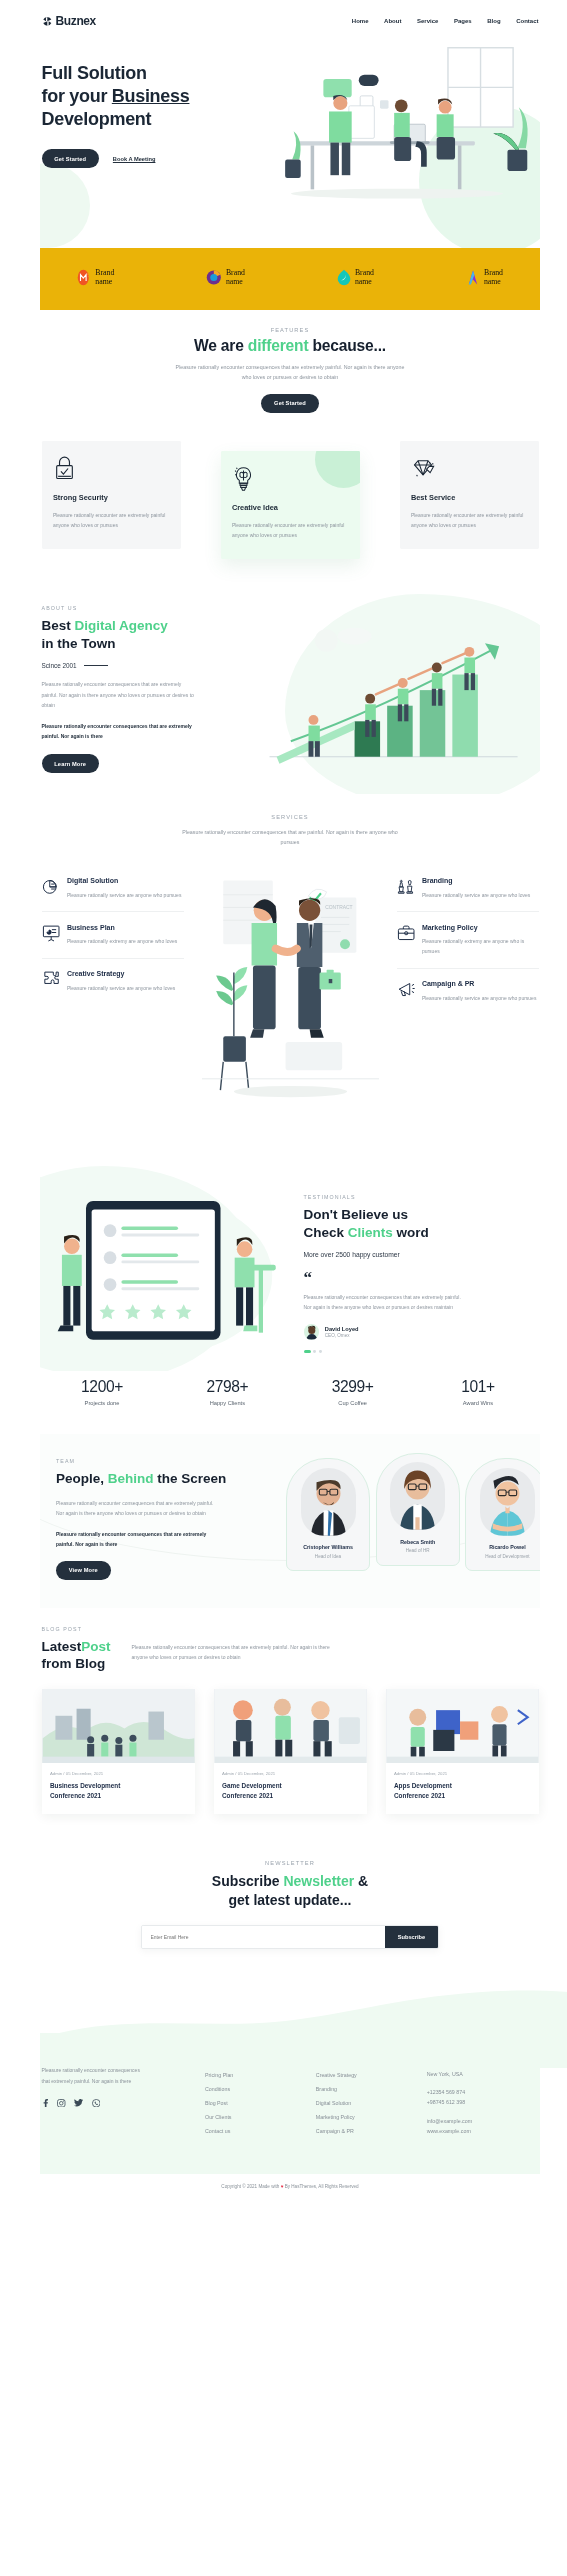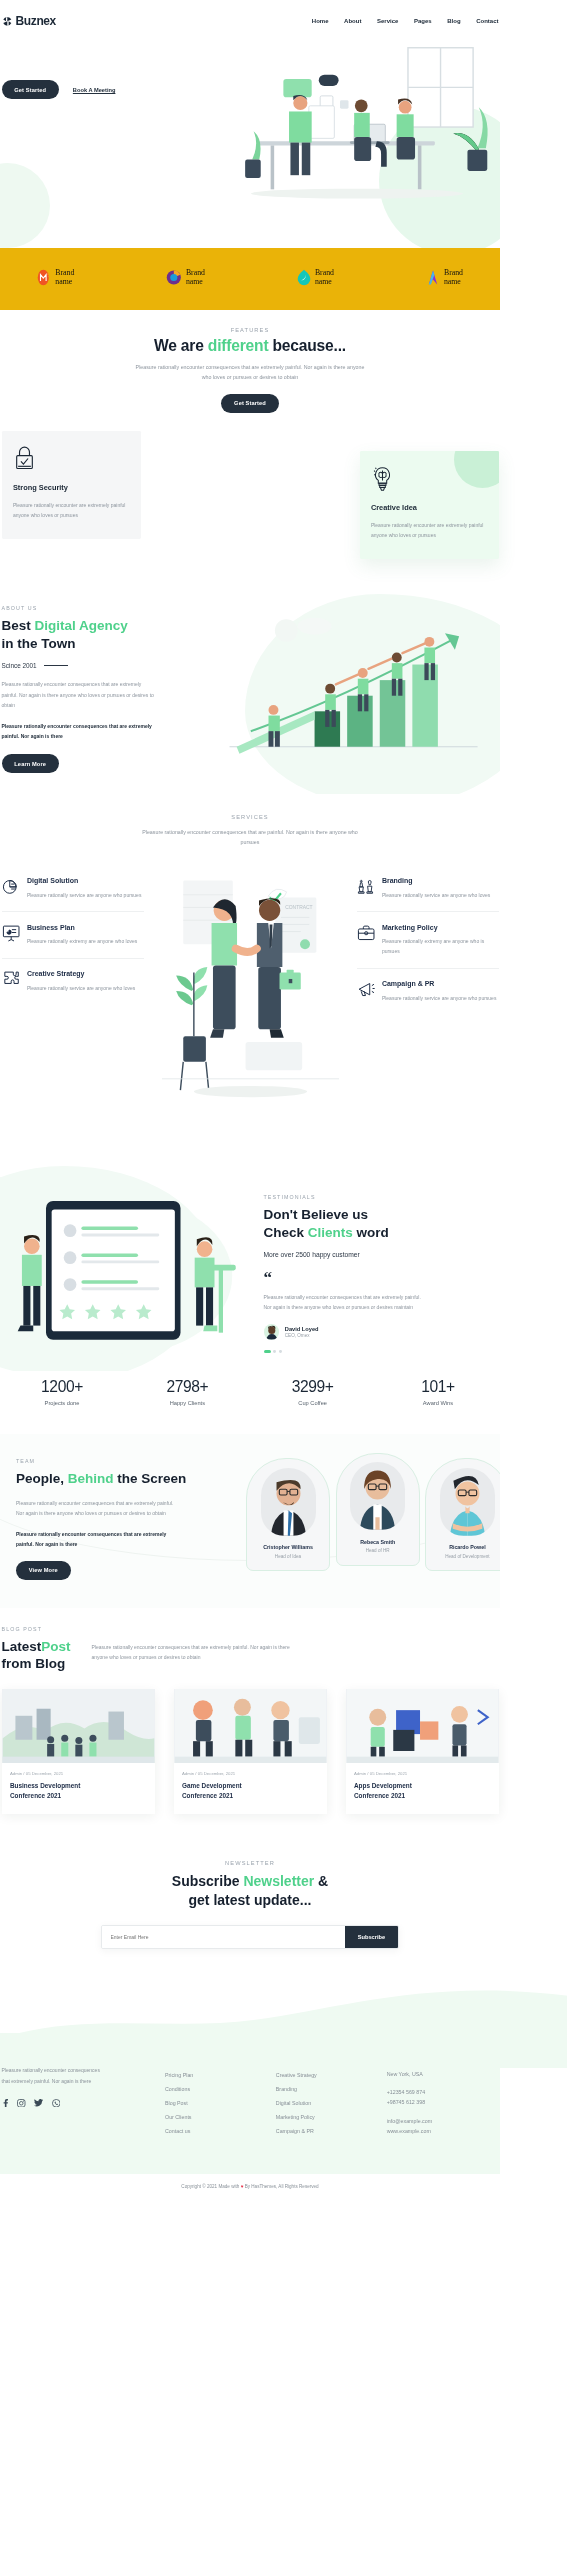--- a/index.html
+++ b/index.html
@@ -4,21 +4,21 @@
 <style>
   * { box-sizing: border-box; margin: 0; padding: 0; }
   html, body { width: 568px; }
   body {
     font-family: "Liberation Sans", sans-serif;
     background: #ffffff;
     color: #1d2a3b;
     width: 568px;
     overflow-x: hidden;
   }
-  .page { width: 500px; position: relative; }
+  .page { width: 500px; position: relative; margin-left: 40px; }
 
   
   .wrap { width: 497px; margin: 0 auto; position: relative; }
   .accent { color: #4fd18b; }
   .eyebrow {
     font-size: 5.7px; letter-spacing: 1.1px; color: #9aa3ad;
     text-transform: uppercase; text-align: center; font-weight: 400;
   }
   .sec-title {
     font-size: 15.6px; font-weight: 700; text-align: center; color: #16202e;
@@ -96,21 +96,21 @@
   .brand { display: flex; align-items: center; gap: 4.3px; }
   .brand-name {
     font-family: "Liberation Serif", serif; font-size: 7.8px;
     line-height: 1.05; color: #111; font-weight: 400;
   }
 
   
   .features { background: #fff; padding: 17px 0 28px; position: relative; }
   .feat-grid {
     display: flex; justify-content: space-between; margin-top: 18.4px;
-    align-items: flex-start;
+    align-items: center;
   }
   .feat-card {
     width: 139px; background: #f5f6f7; padding: 14px 11.4px 18.4px;
     border-radius: 1.4px;
   }
   .feat-card.mid {
     background: #ecfbf0; width: 139px; margin-top: 20px;
     box-shadow: 0 7px 18px rgba(80,160,110,.12);
     position: relative; overflow: hidden;
   }
@@ -125,21 +125,21 @@
     position:relative; z-index:2;
   }
   .getstarted-wrap { text-align: center; margin-top: 11.4px; }
 
   
   .about { background: #fff; padding: 18.4px 0 21px; position: relative; overflow: hidden;}
   .about .bg-blob {
     position: absolute; right: -43px; top: 7px; width: 298px; height: 213px;
     background: #f1faf4; border-radius: 45% 55% 52% 48% / 55% 45% 55% 45%;
   }
-  .about-inner { display: flex; position: relative; z-index: 3; }
+  .about-inner { display: flex; position: relative; z-index: 3; align-items: center; }
   .about-left { width: 206px; }
   .about-eyebrow { font-size: 5.3px; letter-spacing: 1.1px; color: #9aa3ad; text-transform: uppercase; }
   .about-h2 { font-size: 13.5px; font-weight: 700; line-height: 1.3; margin-top: 5.7px; color:#16202e;}
   .since-row { display: flex; align-items: center; gap: 7px; margin-top: 10px; }
   .since-txt { font-size: 6.4px; color: #2b3644; }
   .since-line { width: 24px; height: 0.7px; background: #2b3644; }
   .about-p { font-size: 5px; color: #8d959e; line-height: 2.1; margin-top: 10px; width: 153px;}
   .about-p.bold { color: #24303d; font-weight: 700; }
   .about-btn-wrap { margin-top: 12.8px; }
   .about-art { flex: 1; position: relative; height: 149px; }
@@ -287,20 +287,25 @@
         <a>About</a>
         <a>Service</a>
         <a>Pages</a>
         <a>Blog</a>
         <a>Contact</a>
       </nav>
     </header>
 
     <div class="hero-body">
       <div class="hero-left">
+        <h1 class="hero-h1">
+          <span>Full Solution</span><br>
+          <span>for your </span><u>Business</u><br>
+          <span>Development</span>
+        </h1>
         <div class="hero-btns">
           <button class="btn-dark">Get Started</button>
           <a class="link-underline">Book A Meeting</a>
         </div>
       </div>
 
       <div class="hero-art">
         <svg viewBox="0 0 400 250" width="284" height="177">
 
           <rect x="272" y="18" width="92" height="112" fill="#fff" stroke="#d7dee2" stroke-width="2"></rect>
@@ -435,20 +440,32 @@
               <rect x="11" y="26" width="10" height="3"></rect>
               <rect x="12" y="29" width="8" height="3"></rect>
               <path d="M13 32h6l-1.5 4h-3z"></path>
               <path d="M4 8l1.5 1.5M4 14h2M6 4l1 1.5"></path>
             </svg>
           </div>
           <div class="feat-title">Creative Idea</div>
           <div class="feat-text">Pleasure rationally encounter are extremely painful anyone who loves or pursues</div>
         </div>
 
+        <div class="feat-card">
+          <div class="feat-icon">
+            <svg width="25.5" height="27" viewBox="0 0 36 38" fill="none" stroke="#1b2735" stroke-width="1.5">
+              <path d="M5 14l5-6h14l5 6-12 14z"></path>
+              <path d="M5 14h24M10 8l7 20M24 8l-7 20"></path>
+              <path d="M22 20l4-4h6l-5 9z" fill="#fff"></path>
+              <path d="M26 10l1 2M30 12l1.5 1M8 28l1 2"></path>
+            </svg>
+          </div>
+          <div class="feat-title">Best Service</div>
+          <div class="feat-text">Pleasure rationally encounter are extremely painful anyone who loves or pursues</div>
+        </div>
       </div>
     </div>
   </section>
 
   <section class="about">
     <div class="bg-blob"></div>
     <div class="wrap about-inner">
       <div class="about-left">
         <div class="about-eyebrow">ABOUT US</div>
         <h2 class="about-h2">

